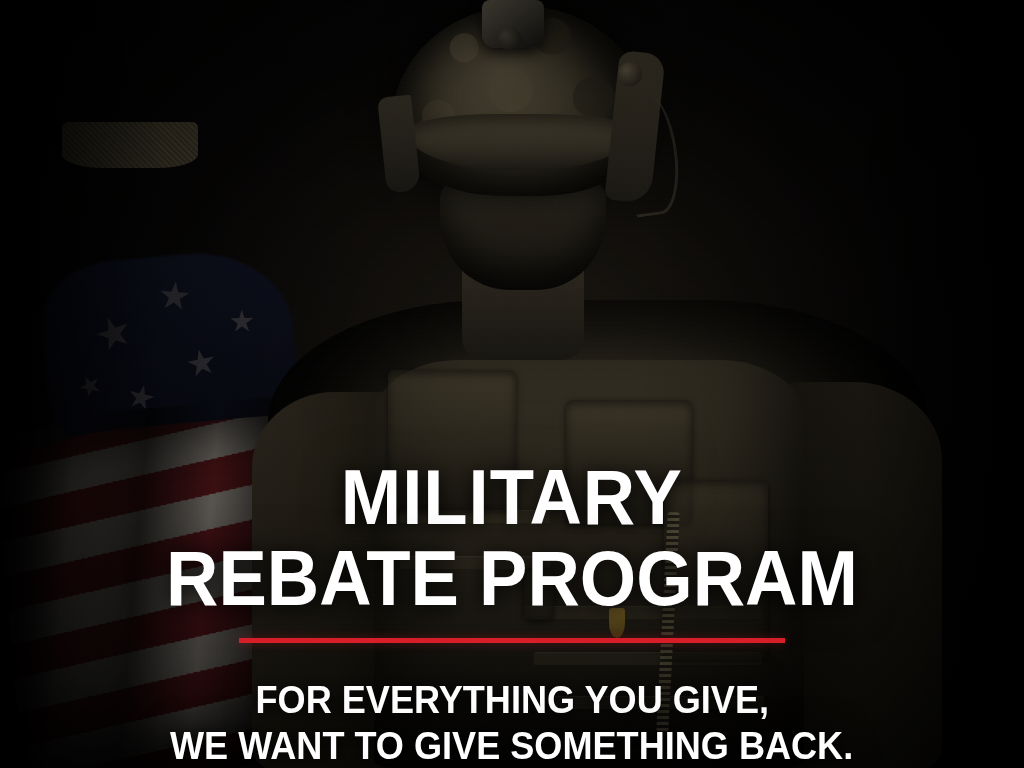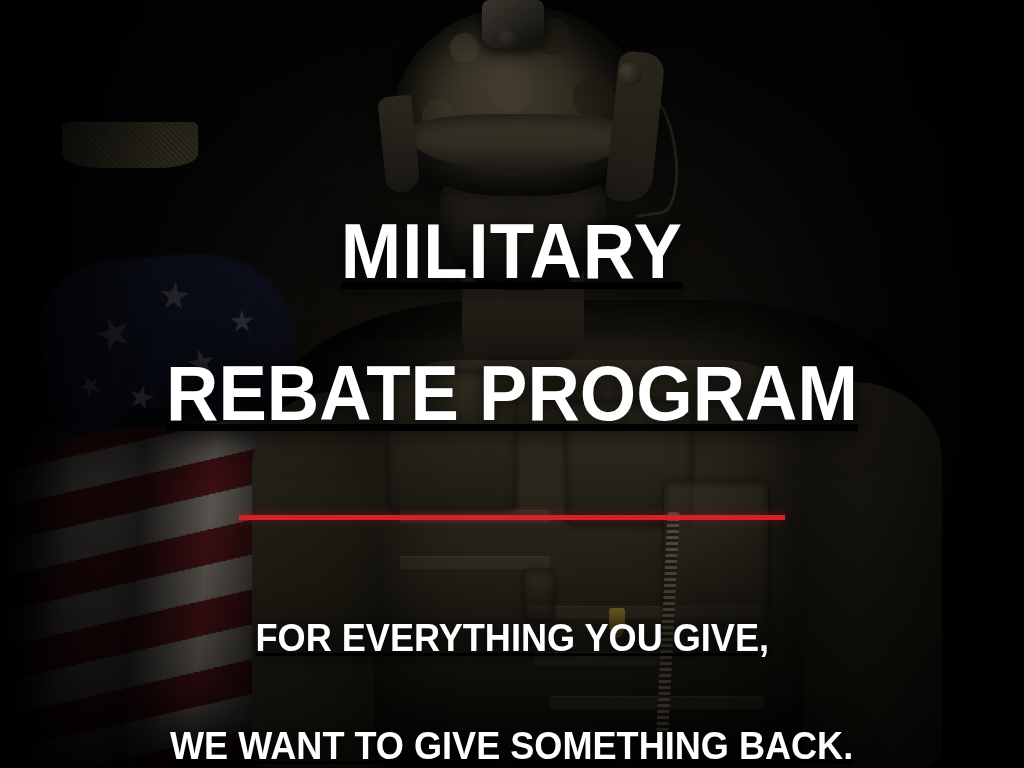--- a/index.html
+++ b/index.html
@@ -269,23 +269,22 @@
     background: rgba(0,0,0,.30);
   }
 
   
   #content {
     position: absolute;
     inset: 0;
     display: flex;
     flex-direction: column;
     align-items: center;
-    justify-content: space-between;
+    justify-content: flex-end;
     text-align: center;
-    text-decoration: underline;
   }
   .headline {
     color: #ffffff;
     font-weight: 700;
     letter-spacing: -0.5px;
     line-height: .96;
     text-shadow: 0 2px 18px rgba(0,0,0,.75), 0 0 42px rgba(0,0,0,.6);
     white-space: nowrap;
     transform: scaleX(.93);
   }

